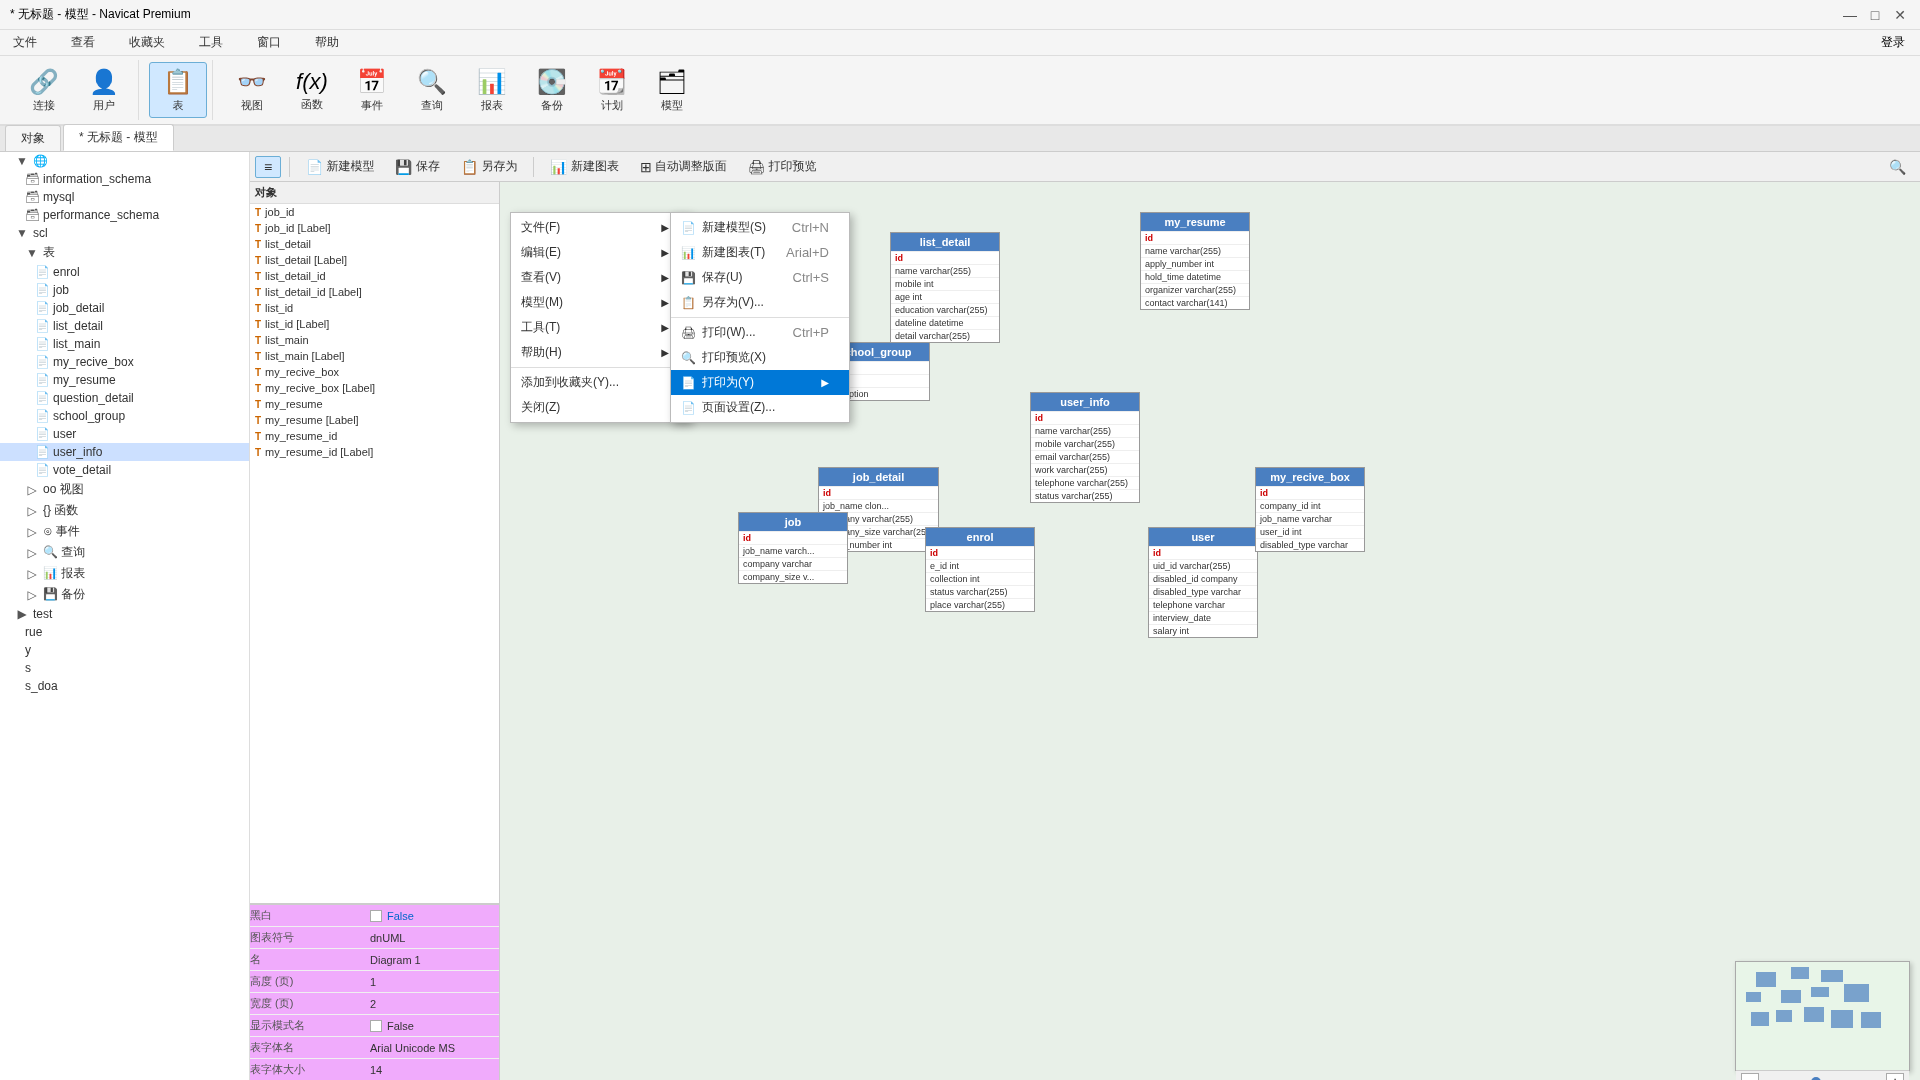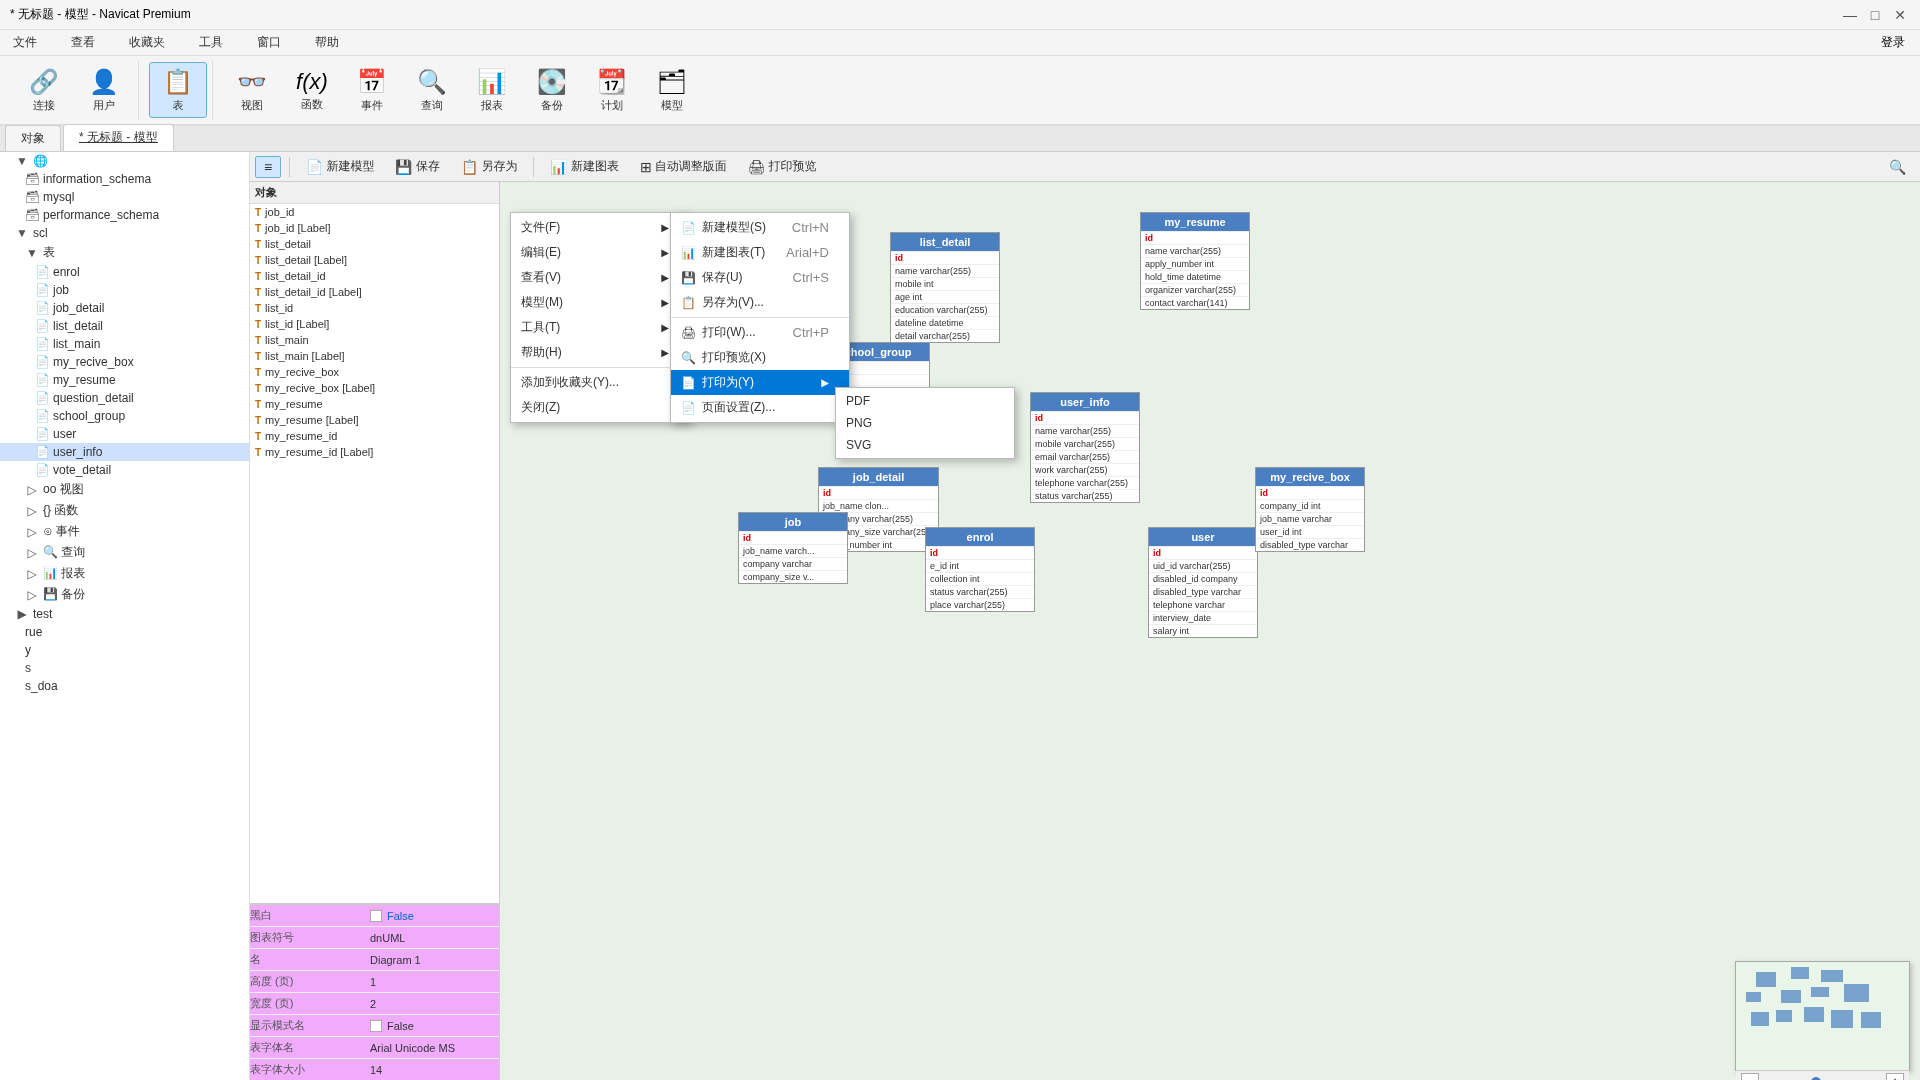--- a/index.html
+++ b/index.html
@@ -110,21 +110,21 @@
       padding: 4px 15px;
       background: #f5f5f5;
       border: 1px solid #ccc;
       border-bottom: none;
       cursor: pointer;
       font-size: 12px;
       color: #333;
       margin-right: 2px;
       border-radius: 3px 3px 0 0;
     }
-    .tab.active { background: #fff; border-bottom: 1px solid #fff; text-decoration: underline; }
+    .tab.active { background: #fff; border-bottom: 1px solid #fff; }
 
     
     .content-wrapper {
       flex: 1;
       display: flex;
       flex-direction: column;
       background: #f9f9f9;
     }
     .toolbar2 {
       background: #f0f0f0;
@@ -837,28 +837,17 @@
             <span class="context-menu-arrow" style="color:#fff;">▶</span>
           </div>
           <div class="context-menu-item">
             <span style="display:flex;align-items:center;gap:6px;">
               <span>📄</span>
               <span>页面设置(Z)...</span>
             </span>
           </div>
         </div>
 
-        <div class="context-menu" style="left:335px;top:205px;">
-          <div class="context-menu-item">
-            <span>PDF</span>
-          </div>
-          <div class="context-menu-item">
-            <span>PNG</span>
-          </div>
-          <div class="context-menu-item">
-            <span>SVG</span>
-          </div>
-        </div>
 
       </div>
     </div>
   </div>
 </div>
 
 </body></html>

